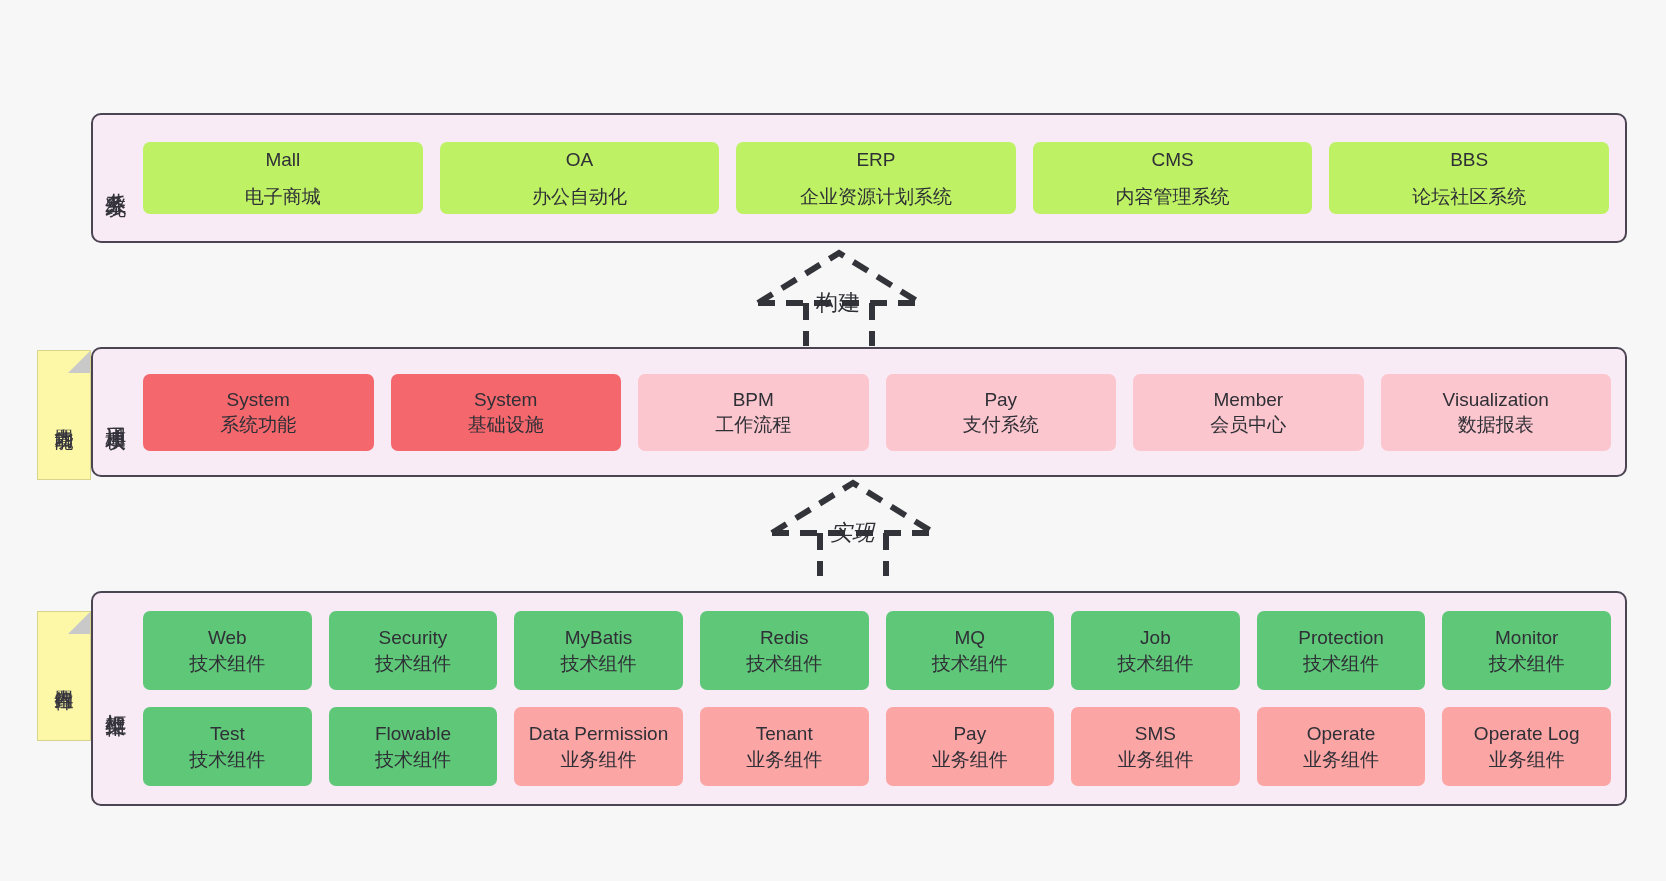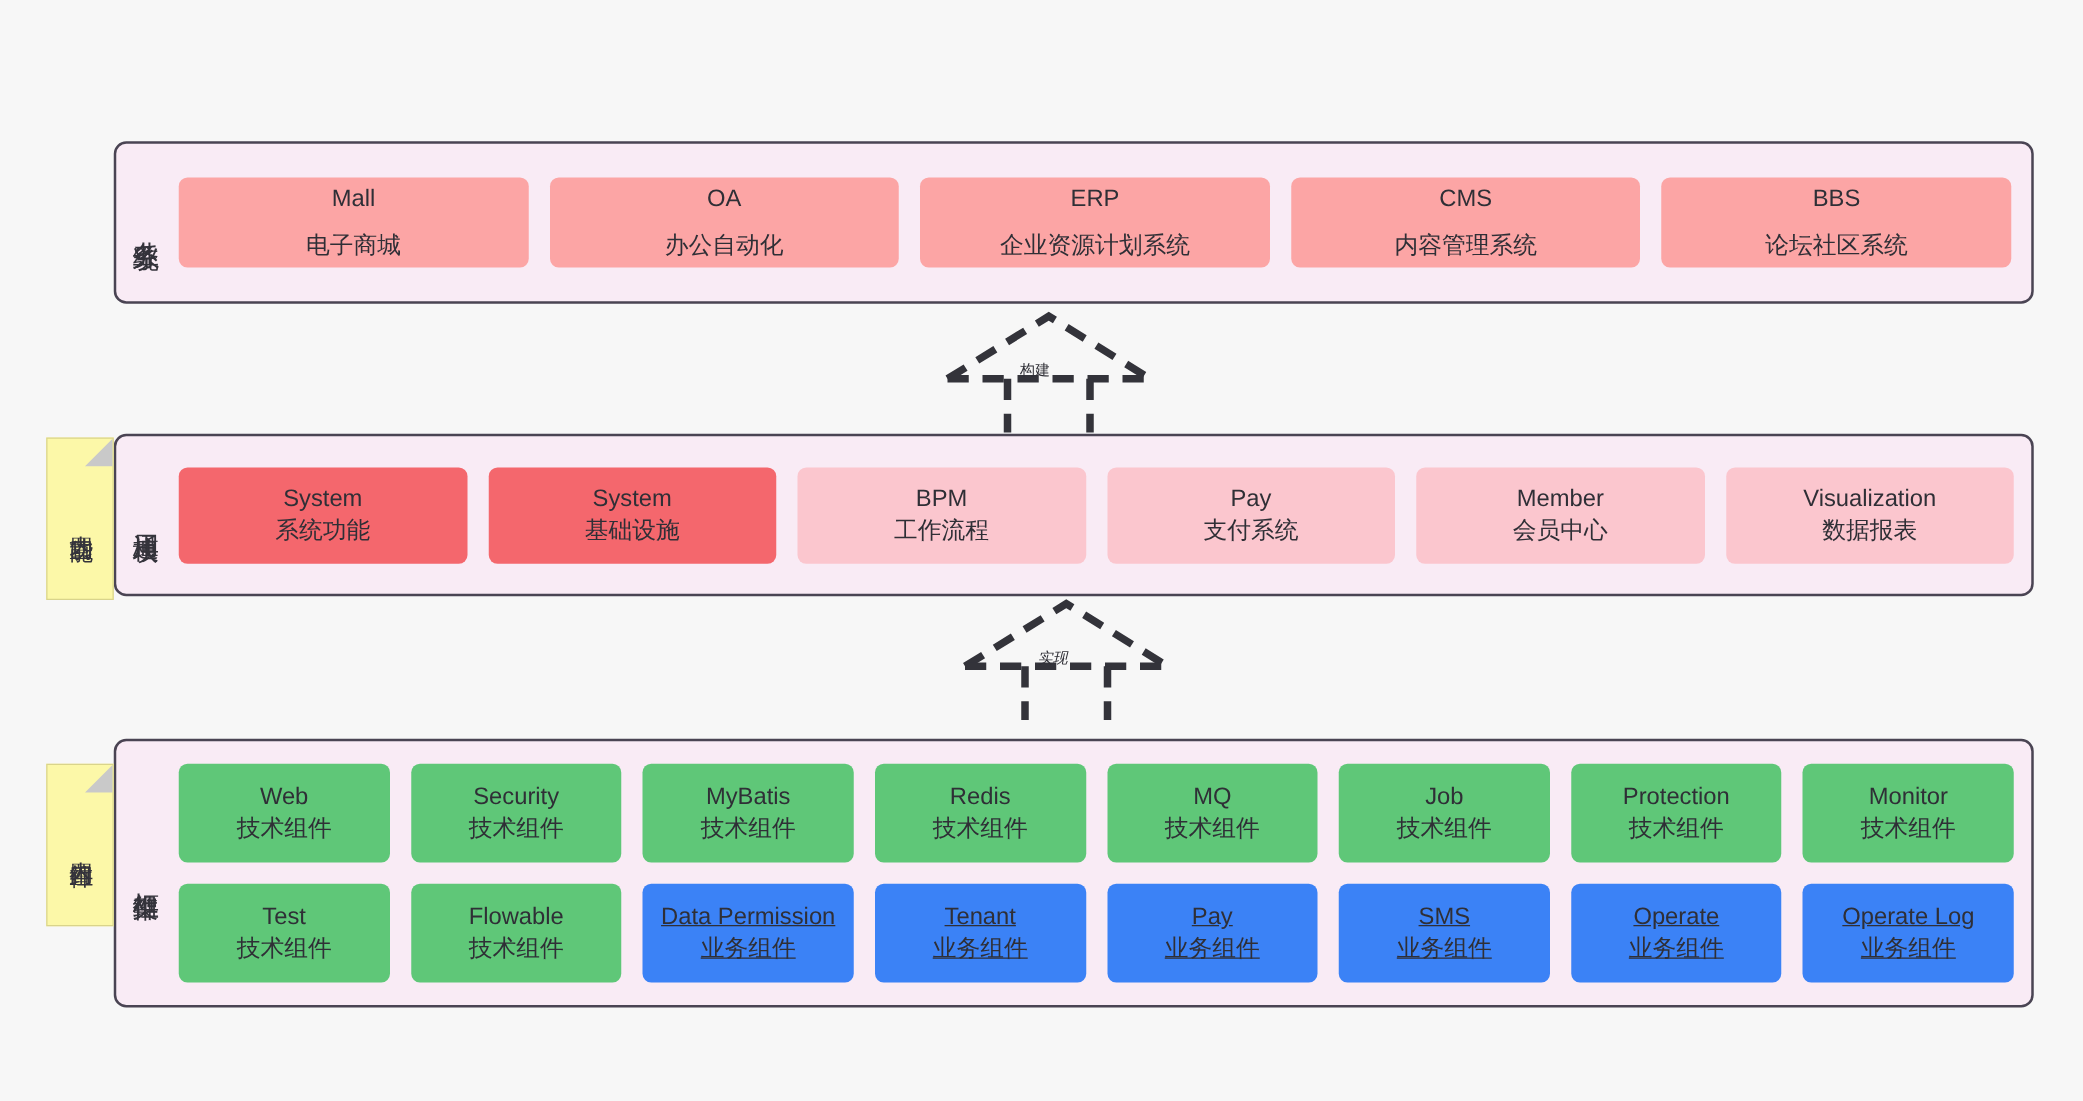--- a/index.html
+++ b/index.html
@@ -71,25 +71,25 @@
     font-size: 19px;
     line-height: 1.32;
     color: #2f2f36;
     padding: 4px 6px;
     box-sizing: border-box;
   }
   .cell .l1 { display: block; }
   .cell .l2 { display: block; }
 
   
-  .c-blue        { background: #fca5a5; gap: 12px; }
+  .c-blue        { background: #bef264; gap: 12px; }
   .c-red         { background: #f4676d; }
   .c-pinklight   { background: #fbc6ce; }
   .c-greendark   { background: #5fc778; }
-  .c-greenlight  { background: #3b82f6; text-decoration: underline; }
+  .c-greenlight  { background: #fca5a5; }
 
   
   #layer-business { left: 91px;  top: 113px; width: 1536px; height: 130px; }
   #layer-business .layer-body { padding-right: 16px; }
   #layer-business .cell { height: 72px; }
 
   #layer-common   { left: 91px;  top: 347px; width: 1536px; height: 130px; }
   #layer-common .cell { height: 77px; }
 
   #layer-framework{ left: 91px;  top: 577px; width: 1536px; height: 215px; margin-top: 14px; }
@@ -124,21 +124,21 @@
     border-color: transparent transparent #c9c9c9 transparent;
   }
   #sticky-common    { left: 37px; top: 350px; height: 130px; }
   #sticky-framework { left: 37px; top: 611px; height: 130px; }
 
   
   .connector { position: absolute; }
   .connector svg { display: block; overflow: visible; }
   .connector .conn-label {
     position: absolute;
-    font-size: 12px;
+    font-size: 22px;
     color: #2f2f36;
     background: transparent;
     white-space: nowrap;
   }
   #connector-build   { left: 744px; top: 247px; width: 190px; height: 100px; }
   #connector-build .conn-label { left: 72px; top: 41px; }
   #connector-impl    { left: 758px; top: 477px; width: 190px; height: 100px; }
   #connector-impl .conn-label { left: 72px; top: 41px; font-style: italic; }
 </style>
 </head>

